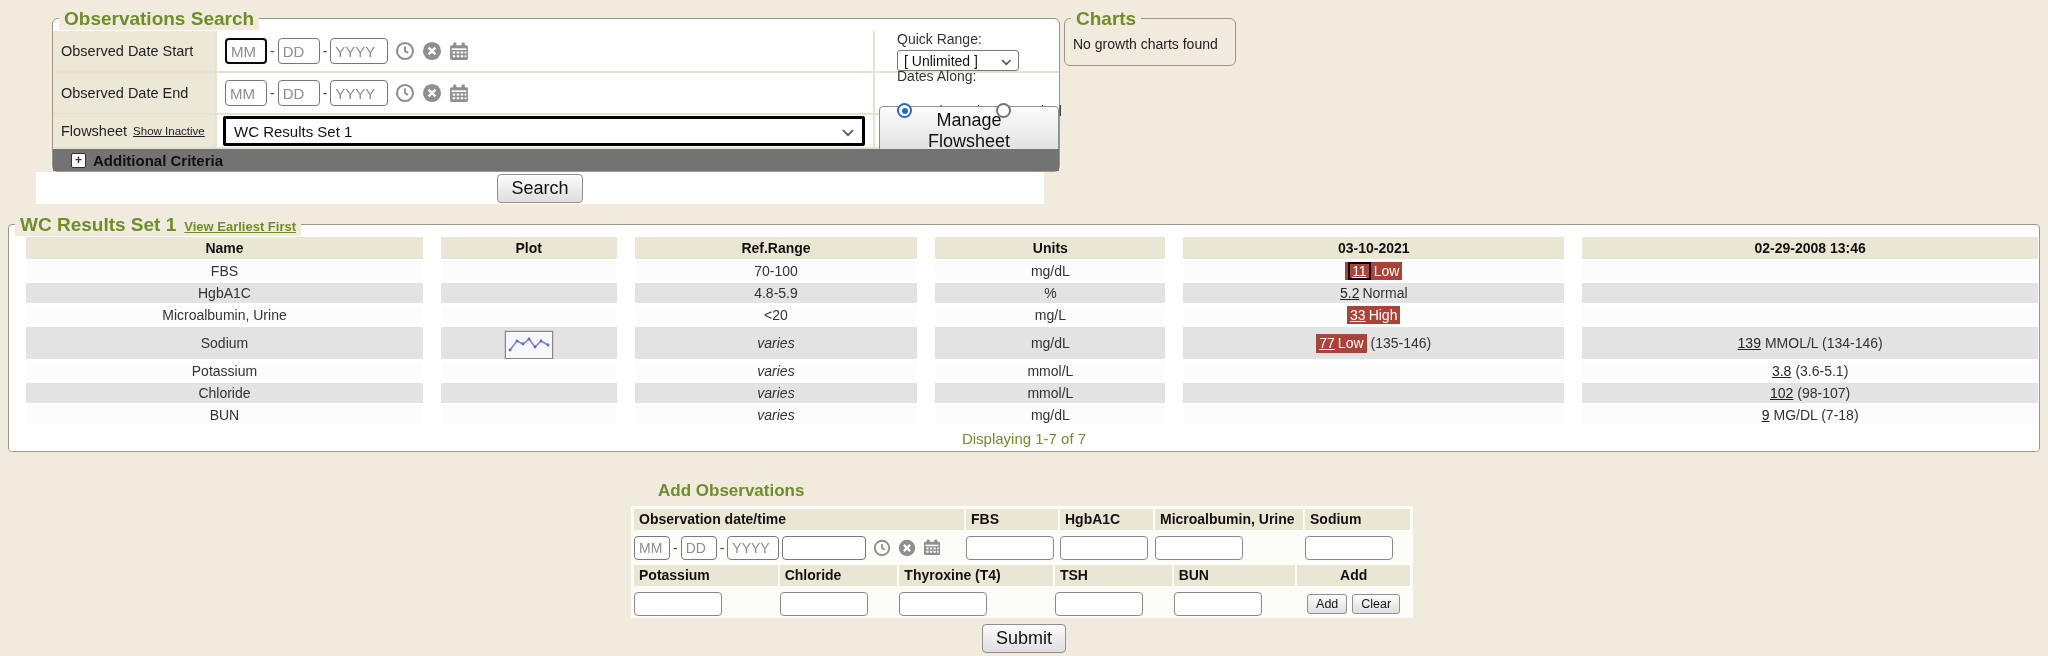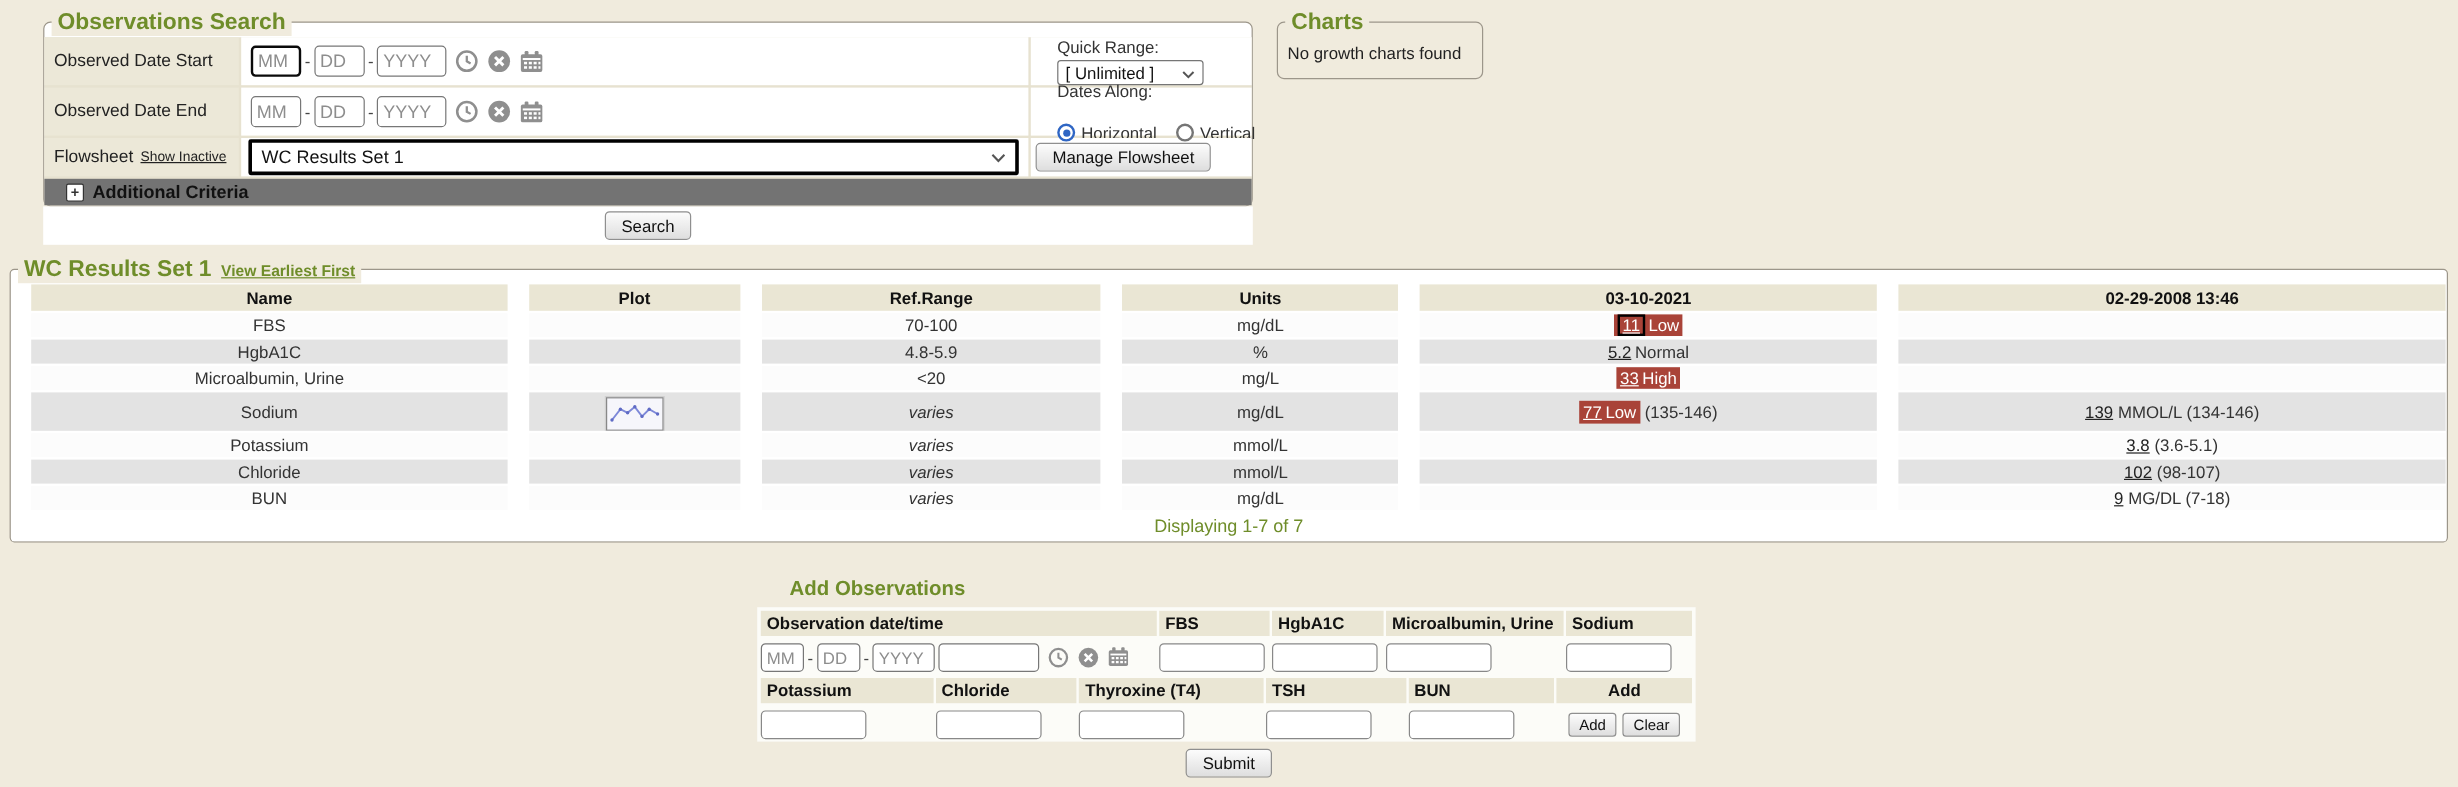--- a/index.html
+++ b/index.html
@@ -6,21 +6,21 @@
   body{font-family:"Liberation Sans",sans-serif;background:#F0EBDD;}
   .page{position:relative;width:2048px;height:656px;background:#F0EBDD;overflow:hidden;}
 
   
   .fs{position:absolute;border:1px solid #9C968A;border-radius:6px;box-sizing:border-box;}
   .legend{position:absolute;top:-11px;left:6px;background:#F0EBDD;padding:0 5px;
           color:#6F8D2A;font-weight:bold;font-size:19px;white-space:nowrap;}
   .legend a{color:#6F8D2A;font-size:13px;font-weight:bold;text-decoration:underline;margin-left:8px;cursor:pointer;}
 
   
-  .search-fs{left:36px;top:18px;width:1008px;height:154px;background:#fff;}
+  .search-fs{left:52px;top:18px;width:1008px;height:154px;background:#fff;}
   .search-grid{position:absolute;left:0;top:12px;display:grid;
                grid-template-columns:162px 656px 184px;grid-template-rows:40px 40px 32px 22px;
                gap:2px;background:#E7E2D0;width:1006px;}
   .sg-label{background:#ECE8D8;display:flex;align-items:center;padding-left:8px;font-size:14.5px;color:#222;}
   .sg-content{background:#fff;display:flex;align-items:center;padding-left:8px;}
   .sg-right{background:#fff;display:flex;flex-direction:column;justify-content:center;align-items:flex-start;padding-left:22px;gap:3px;}
   .sg-span{grid-column:1/-1;background:#737373;display:flex;align-items:center;padding-left:18px;}
   .dategroup{display:flex;align-items:center;gap:3px;}
   .din{box-sizing:border-box;height:26px;border:1px solid #777;border-radius:4px;font-size:15px;
        font-family:"Liberation Sans",sans-serif;padding:0 4px;color:#222;background:#fff;}
@@ -37,21 +37,21 @@
   .bigsel{box-sizing:border-box;display:flex;align-items:center;justify-content:space-between;
           background:#fff;border:3px solid #000;border-radius:2px;height:30px;width:642px;
           font-size:15px;color:#111;padding:0 8px;cursor:pointer;}
   .radios{display:flex;align-items:center;gap:16px;font-size:14px;color:#333;margin-top:16px;}
   .radioopt{display:flex;align-items:center;gap:5px;cursor:pointer;}
   .radio{width:15px;height:15px;border-radius:50%;box-sizing:border-box;position:relative;background:#fff;}
   .radio.checked{border:2px solid #2F66C4;}
   .radio.checked::after{content:"";position:absolute;inset:2.5px;background:#2F66C4;border-radius:50%;}
   .radio.unchecked{border:2px solid #757575;}
   .btn{background:linear-gradient(#fcfcfc,#dedede);border:1px solid #8f8f8f;border-radius:4px;
-       font-family:"Liberation Sans",sans-serif;font-size:14px;color:#111;padding:3px 13px;cursor:pointer;}
+       font-family:"Liberation Sans",sans-serif;font-size:18px;color:#111;padding:3px 13px;cursor:pointer;}
   .btn.small{font-size:12.5px;padding:2px 8px;border-radius:3px;}
   .search-band{position:absolute;left:36px;top:172px;width:1008px;height:32px;background:#fff;
                display:flex;align-items:center;justify-content:center;}
   .addcrit{display:flex;align-items:center;font-size:15px;font-weight:bold;color:#111;cursor:pointer;}
   .plusbox{width:13px;height:13px;border:1.5px solid #333;border-radius:2px;background:#fff;display:inline-flex;
            align-items:center;justify-content:center;color:#333;font-size:12px;font-weight:bold;line-height:1;margin-right:7px;}
   .plusbox::before{content:"+";}
 
   
   .charts-fs{left:1064px;top:18px;width:172px;height:48px;}

